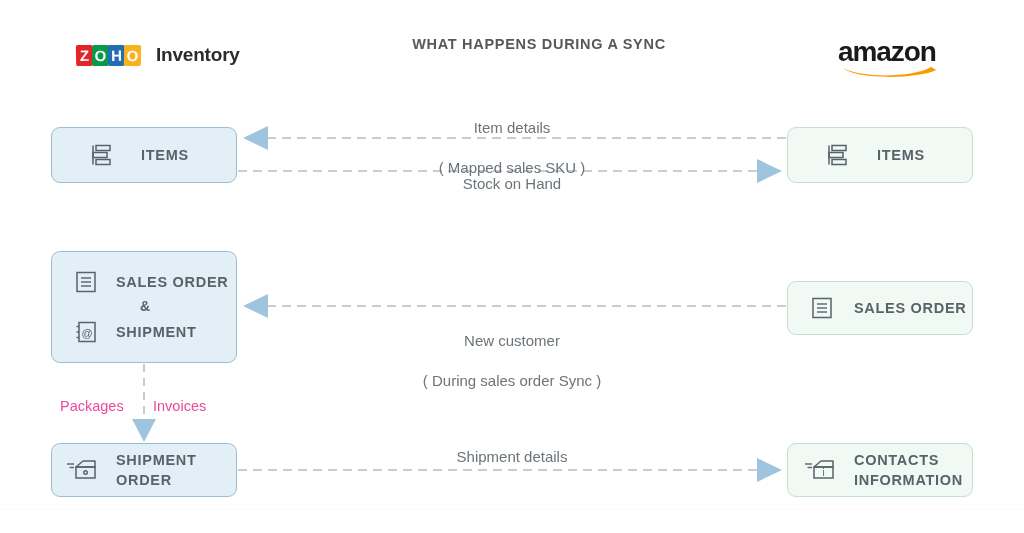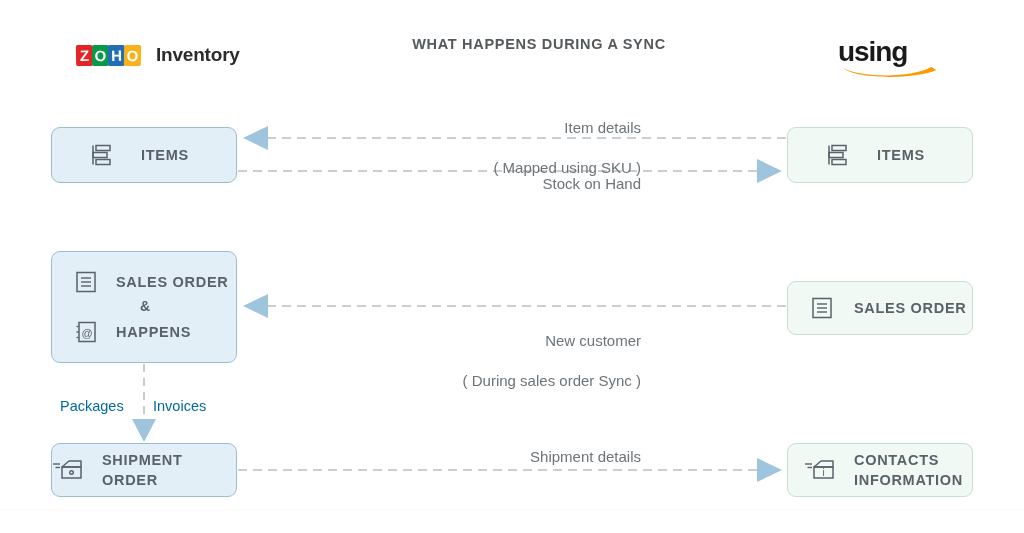--- a/index.html
+++ b/index.html
@@ -145,39 +145,39 @@
     left: 0; top: 46px;
     width: 186px;
     text-align: center;
     color: #5a6269;
     font-size: 14px;
     font-weight: 700;
   }
   .sales-row .node-label { margin-left: 18px; }
 
   
-  #node-zoho-shipment { left: 51px;  top: 443px; width: 186px; height: 54px; padding-left: 0; }
+  #node-zoho-shipment { left: 51px;  top: 443px; width: 186px; height: 54px; padding-left: 14px; }
   #node-amz-shipment  { left: 787px; top: 443px; width: 186px; height: 54px; padding-left: 16px; }
   #node-zoho-shipment .node-label,
   #node-amz-shipment  .node-label { margin-left: 16px; }
   .two-line { line-height: 18px; }
 
   
   .conn-label {
     position: absolute;
-    text-align: right;
+    text-align: center;
     color: #6c7479;
     font-size: 15px;
     line-height: 20px;
     white-space: pre-line;
   }
 
   .flow-label {
     position: absolute;
-    color: #0369a1;
+    color: #ec4899;
     font-size: 14.5px;
     line-height: 18px;
   }
 
   svg.wires {
     position: absolute;
     left: 0;
     top: 0;
     width: 1024px;
     height: 533px;
@@ -204,21 +204,21 @@
       <div class="zoho-tile" style="background:#089949; transform: rotate(1deg);">O</div>
       <div class="zoho-tile" style="background:#226db4; transform: rotate(-1deg);">H</div>
       <div class="zoho-tile" style="background:#f9b21d; transform: rotate(1deg);">O</div>
     </div>
     <div class="zoho-word">Inventory</div>
   </div>
 
   <div class="page-title">WHAT HAPPENS DURING A SYNC</div>
 
   <div class="amazon-logo">
-    <div class="amazon-word">using</div>
+    <div class="amazon-word">amazon</div>
     <svg class="amazon-smile" viewBox="0 0 97 15">
       <path d="M2 5 C20 15, 72 15, 90 4 L95 7 C78 16, 16 17, 2 5 Z" fill="#ff9900"></path>
       <path d="M90 4 L95 7 L89.5 9 Z" fill="#ff9900"></path>
     </svg>
   </div>
 
   <svg class="wires">
 
     <line x1="786" y1="138" x2="268" y2="138" stroke="#b9bfc4" stroke-width="1.6" stroke-dasharray="9 6"></line>
     <polygon points="243,138 268,126 268,150" fill="#9ec4de"></polygon>
@@ -231,21 +231,21 @@
 
     <line x1="238" y1="470" x2="757" y2="470" stroke="#b9bfc4" stroke-width="1.6" stroke-dasharray="9 6"></line>
     <polygon points="782,470 757,458 757,482" fill="#9ec4de"></polygon>
 
     <line x1="144" y1="364" x2="144" y2="422" stroke="#b9bfc4" stroke-width="1.6" stroke-dasharray="8 6"></line>
     <polygon points="144,442 132,419 156,419" fill="#9ec4de"></polygon>
   </svg>
 
   <div class="conn-label" style="left:383px; top:98px; width:258px;">
     <div>Item details</div>
-    <div>( Mapped using SKU )</div>
+    <div>( Mapped sales SKU )</div>
   </div>
 
   <div class="conn-label" style="left:383px; top:174px; width:258px;">Stock on Hand</div>
 
   <div class="conn-label" style="left:383px; top:447px; width:258px;">Shipment details</div>
 
   <div class="conn-label" style="left:383px; top:311px; width:258px;">
     <div>New customer</div>
     <div>( During sales order Sync )</div>
   </div>
@@ -294,21 +294,21 @@
       <div class="sales-row sales-row-2">
         <span class="icon-wrap">
           <svg width="24" height="24" viewBox="0 0 24 24">
             <rect x="5" y="2.5" width="16" height="19" fill="none" stroke="#5a6269" stroke-width="1.5"></rect>
             <line x1="2.5" y1="6.5" x2="5" y2="6.5" stroke="#5a6269" stroke-width="1.4"></line>
             <line x1="2.5" y1="12" x2="5" y2="12" stroke="#5a6269" stroke-width="1.4"></line>
             <line x1="2.5" y1="17.5" x2="5" y2="17.5" stroke="#5a6269" stroke-width="1.4"></line>
             <text x="13" y="16.5" font-family="Liberation Sans, sans-serif" font-size="11" fill="#5a6269" text-anchor="middle">@</text>
           </svg>
         </span>
-        <span class="node-label">HAPPENS</span>
+        <span class="node-label">SHIPMENT</span>
       </div>
     </div>
   </div>
 
   <div class="node amz" id="node-amz-sales">
     <span class="icon-wrap">
       <svg width="24" height="24" viewBox="0 0 24 24">
         <rect x="3" y="2.5" width="18" height="19" fill="none" stroke="#5a6269" stroke-width="1.5"></rect>
         <line x1="7" y1="8" x2="17" y2="8" stroke="#5a6269" stroke-width="1.4"></line>
         <line x1="7" y1="12" x2="17" y2="12" stroke="#5a6269" stroke-width="1.4"></line>

